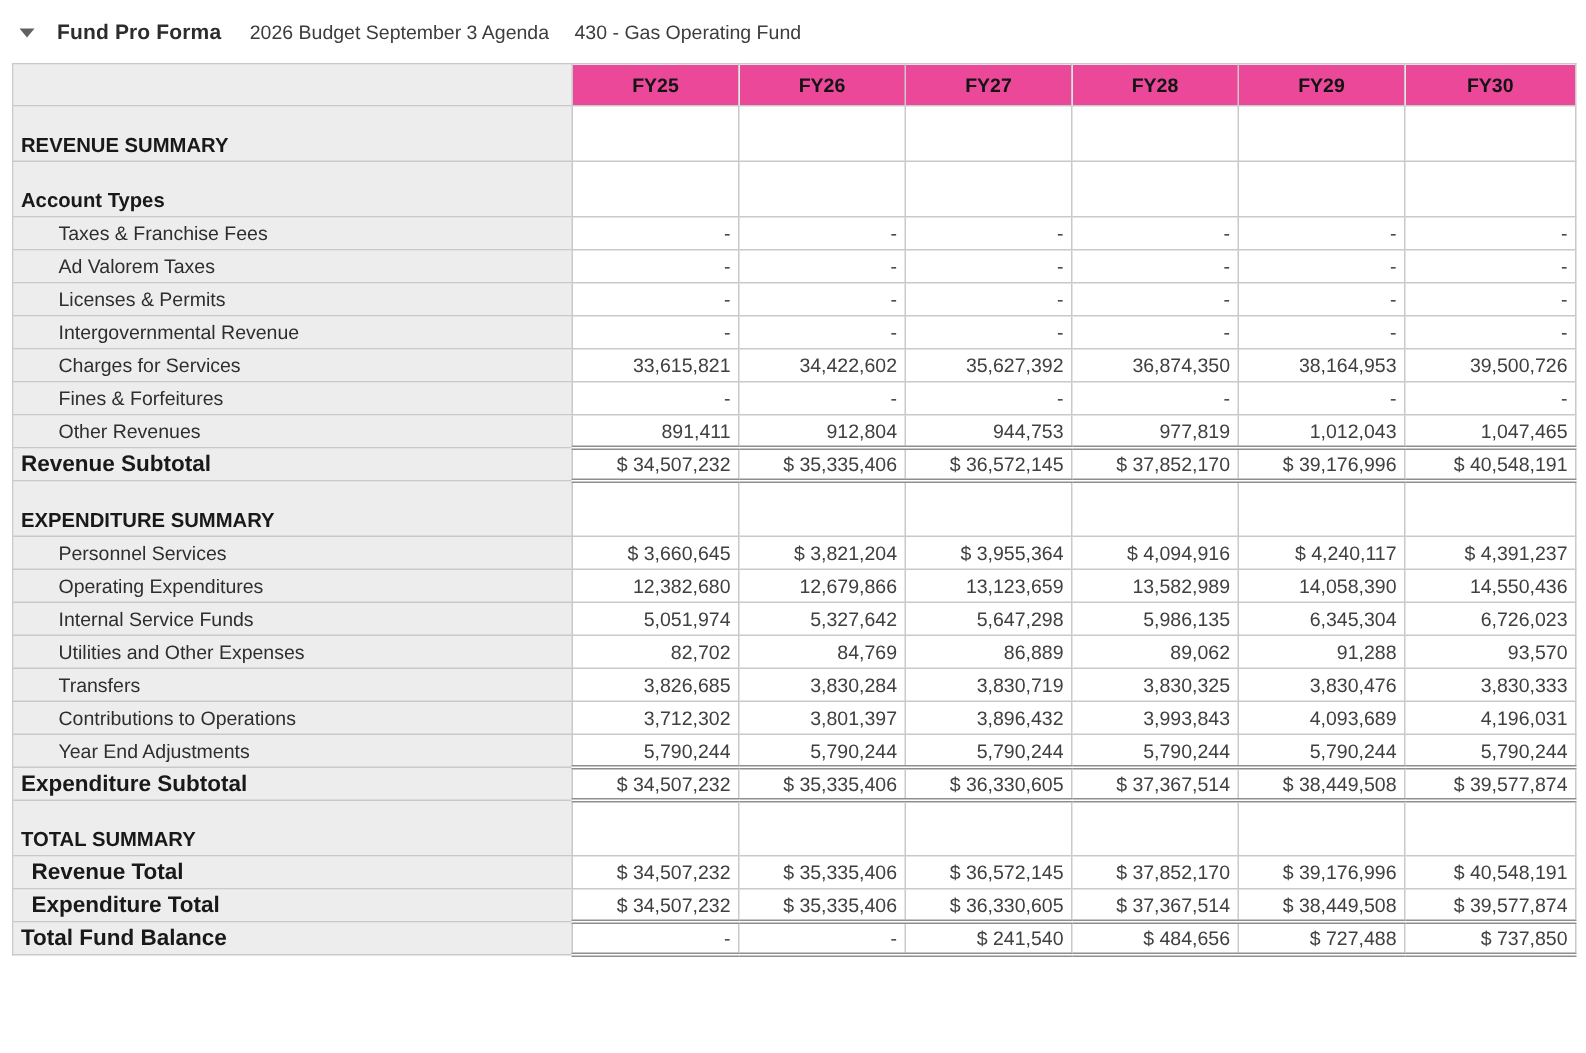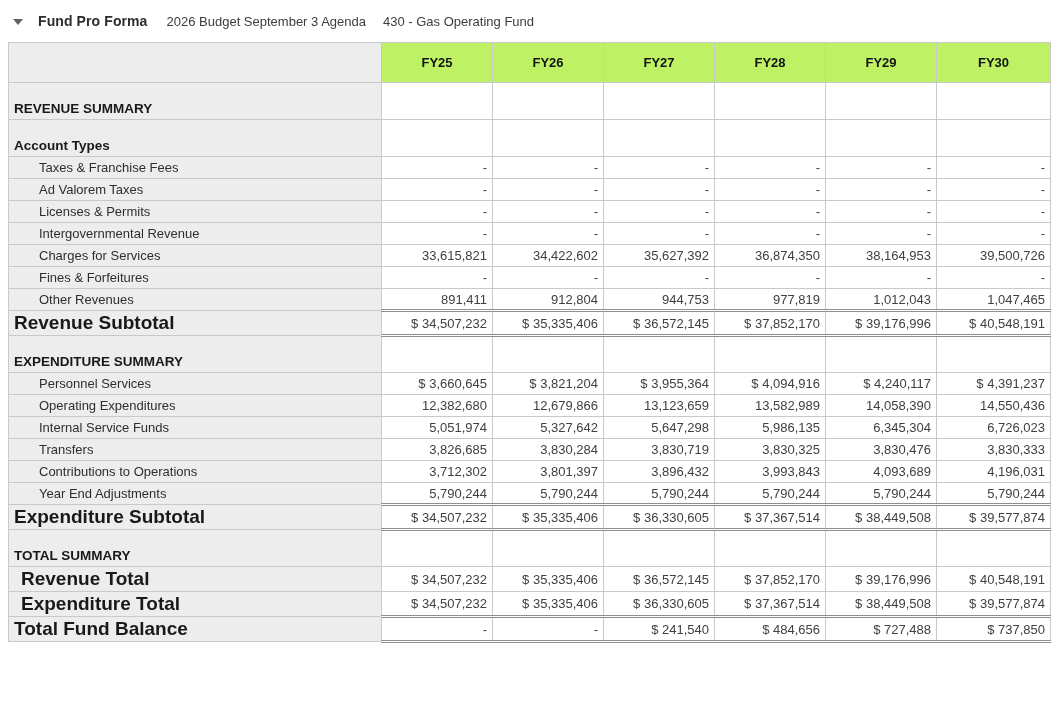--- a/index.html
+++ b/index.html
@@ -10,30 +10,30 @@
   .title-bar{display:flex;align-items:center;height:24px;margin:3px 0 9px 0;}
   .caret{width:0;height:0;border-left:5px solid transparent;border-right:5px solid transparent;
          border-top:6px solid #616161;margin:2px 15px 0 5px;cursor:pointer;flex:0 0 auto;}
   .title-name{font-weight:bold;font-size:14px;color:#2d2d2d;margin-right:19px;letter-spacing:.1px;}
   .title-seg{font-size:13px;color:#3d3d3d;margin-right:17px;}
 
   
   table{border-collapse:collapse;table-layout:fixed;width:1042px;}
   th,td{border:1px solid #c9c9c9;font-size:13px;white-space:nowrap;overflow:hidden;box-sizing:border-box;}
   th.corner{background:#ededed;}
-  th.col-head{background:#bef264;font-weight:bold;color:#141414;height:40px;text-align:center;font-size:13px;}
+  th.col-head{background:#ec4899;font-weight:bold;color:#141414;height:28px;text-align:center;font-size:13px;}
   td.label{background:#ededed;text-align:left;padding-left:5px;color:#2e2e2e;}
   td.num{background:#ffffff;text-align:right;padding-right:5px;color:#404040;}
 
   tr.section td{height:37px;vertical-align:bottom;padding-bottom:3px;}
   tr.section td.label{font-weight:bold;color:#191919;font-size:13.5px;}
   tr.detail td{height:22px;}
   tr.detail td.label{padding-left:30px;}
   tr.subtotal td,tr.total td,tr.grand td{height:22px;}
-  tr.subtotal td.label,tr.grand td.label,tr.total td.label{font-weight:bold;color:#191919;font-size:19px;}
+  tr.subtotal td.label,tr.grand td.label,tr.total td.label{font-weight:bold;color:#191919;font-size:15px;}
   tr.total td.label{padding-left:12px;}
   tr.subtotal td.num,tr.grand td.num{border-top:3px double #8e8e8e;border-bottom:3px double #8e8e8e;}
 </style>
 </head>
 <body>
 
 <div class="page">
 
   <div class="title-bar">
     <span class="caret"></span>
@@ -184,20 +184,29 @@
         <tr class="detail">
           <td class="label">Internal Service Funds</td>
           <td class="num">5,051,974</td>
           <td class="num">5,327,642</td>
           <td class="num">5,647,298</td>
           <td class="num">5,986,135</td>
           <td class="num">6,345,304</td>
           <td class="num">6,726,023</td>
         </tr>
         <tr class="detail">
+          <td class="label">Utilities and Other Expenses</td>
+          <td class="num">82,702</td>
+          <td class="num">84,769</td>
+          <td class="num">86,889</td>
+          <td class="num">89,062</td>
+          <td class="num">91,288</td>
+          <td class="num">93,570</td>
+        </tr>
+        <tr class="detail">
           <td class="label">Transfers</td>
           <td class="num">3,826,685</td>
           <td class="num">3,830,284</td>
           <td class="num">3,830,719</td>
           <td class="num">3,830,325</td>
           <td class="num">3,830,476</td>
           <td class="num">3,830,333</td>
         </tr>
         <tr class="detail">
           <td class="label">Contributions to Operations</td>

